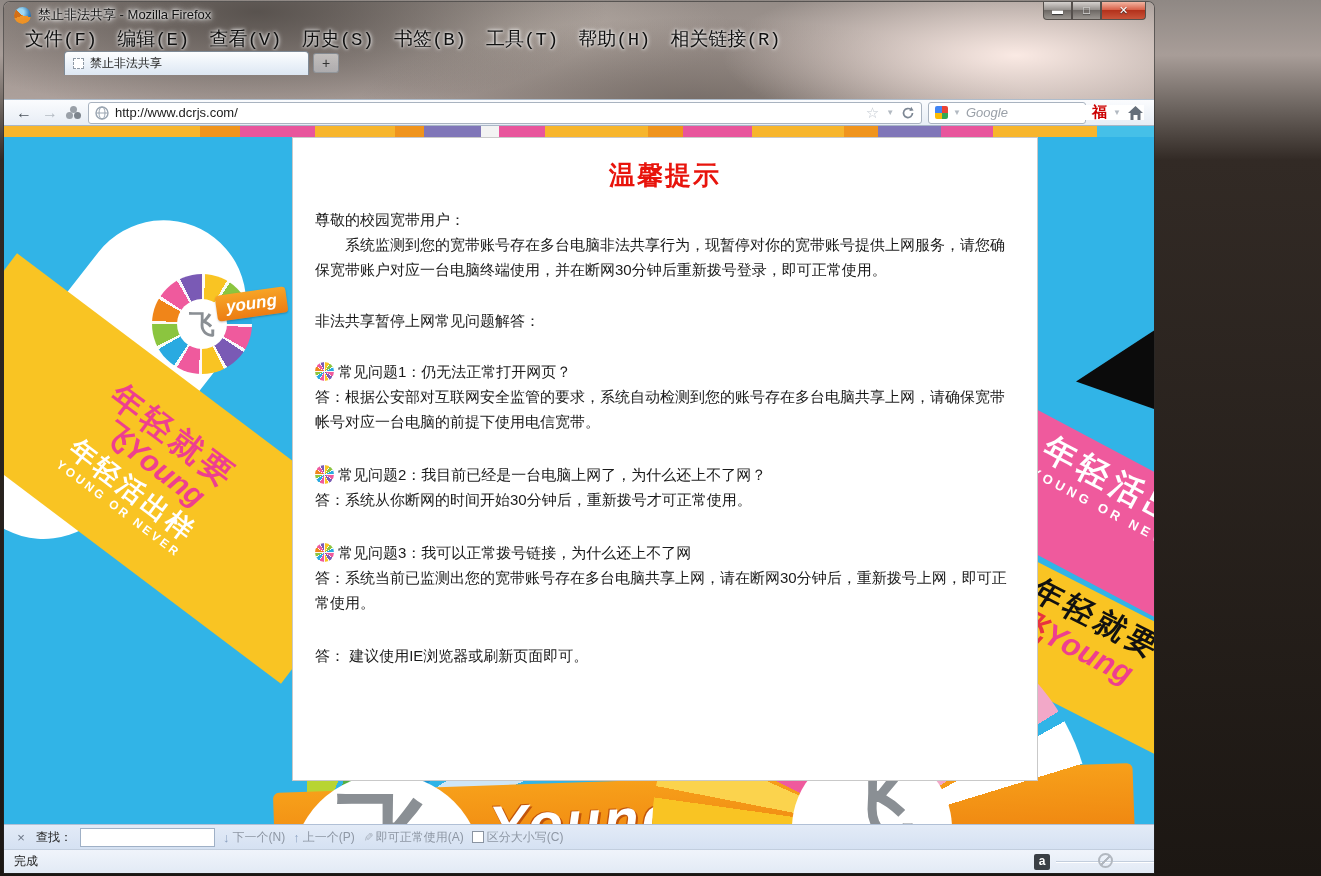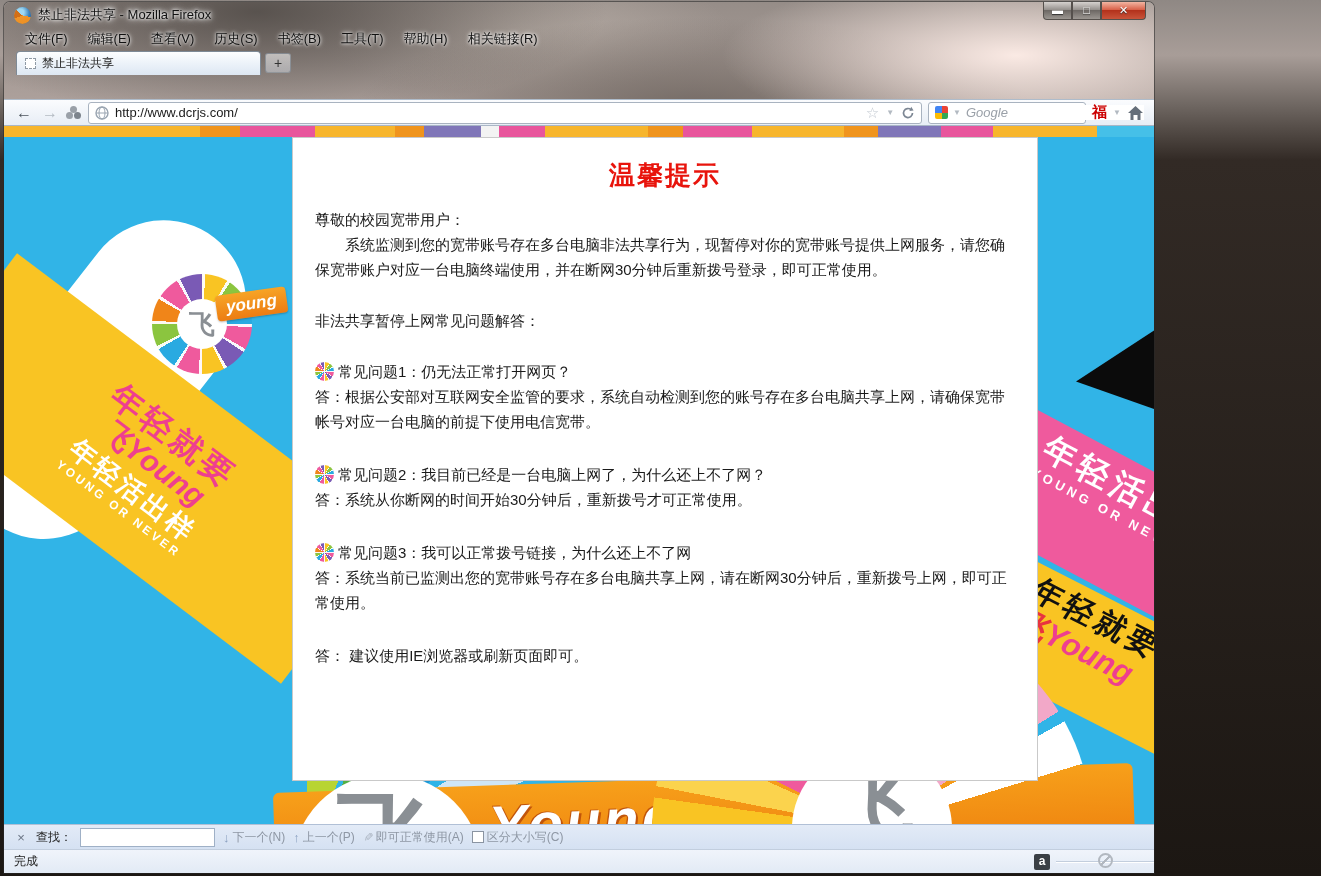--- a/index.html
+++ b/index.html
@@ -31,26 +31,26 @@
     background:conic-gradient(from 100deg, rgba(247,147,30,.95) 0 150deg, rgba(214,106,10,.95) 150deg 210deg, transparent 210deg 360deg); }
   .title-text { margin-left:7px; font-size:13px; color:#111; text-shadow:0 0 3px #fff,0 0 5px #fff,0 0 8px #fff; }
   .winbtns { position:absolute; top:0; right:8px; display:flex; }
   .winbtn { width:29px; height:18px; border:1px solid #55504c; border-top:none;
     background:linear-gradient(#d6d2cf,#8f8a86 50%,#6e6965 50%,#9b9691);
     color:#fff; font-size:11px; line-height:17px; text-align:center; text-shadow:0 1px 1px #333; }
   .winbtn.min { border-radius:0 0 0 4px; }
   .winbtn.close { width:45px; border-radius:0 0 4px 0;
     background:linear-gradient(#f2b5a2,#d9624a 45%,#b3321c 50%,#c9543a); font-weight:bold; }
   .menubar { height:22px; display:flex; align-items:center; padding-left:12px; gap:2px; }
-  .menu-item { font-size:13px; color:#111; padding:2px 9px; border-radius:3px;
-    text-shadow:0 0 3px #fff,0 0 5px #fff; cursor:default; }
+  .menu-item { font-size:19px; color:#111; padding:2px 9px; border-radius:3px;
+    text-shadow:0 0 3px #fff,0 0 5px #fff; cursor:default;font-family:Liberation Mono, monospace; }
   .tabstrip { height:25px; display:flex; align-items:flex-end; padding-left:12px; }
   .tab { width:245px; height:24px; display:flex; align-items:center; gap:6px; padding:0 8px;
     border:1px solid #7e8a96; border-bottom:none; border-radius:4px 4px 0 0;
-    background:linear-gradient(#fdfeff,#e9f0f8 60%,#dde7f2); }
+    background:linear-gradient(#fdfeff,#e9f0f8 60%,#dde7f2);margin-left:48px; }
   .tab-favicon { width:11px; height:11px; border:1px dashed #8f9aa5; background:#fff; flex:0 0 11px; }
   .tab-label { font-size:12px; color:#222; white-space:nowrap; overflow:hidden; }
   .newtab-btn { width:26px; height:20px; margin-left:4px; margin-bottom:2px; border:1px solid rgba(110,120,130,.6);
     border-radius:3px; background:linear-gradient(rgba(255,255,255,.55),rgba(220,228,238,.45));
     font-size:14px; color:#333; text-align:center; line-height:18px; }
   
   .navbar { height:27px; flex:0 0 27px; display:flex; align-items:center; gap:6px; padding:0 10px;
     background:linear-gradient(#fbfcfe,#e7edf5); border-top:1px solid #aebccb; border-bottom:1px solid #a9b6c6; }
   .nav-arrow { font-size:16px; font-weight:bold; line-height:20px; width:20px; text-align:center; }
   .back { color:#4c545c; } .fwd { color:#b3bac2; }

